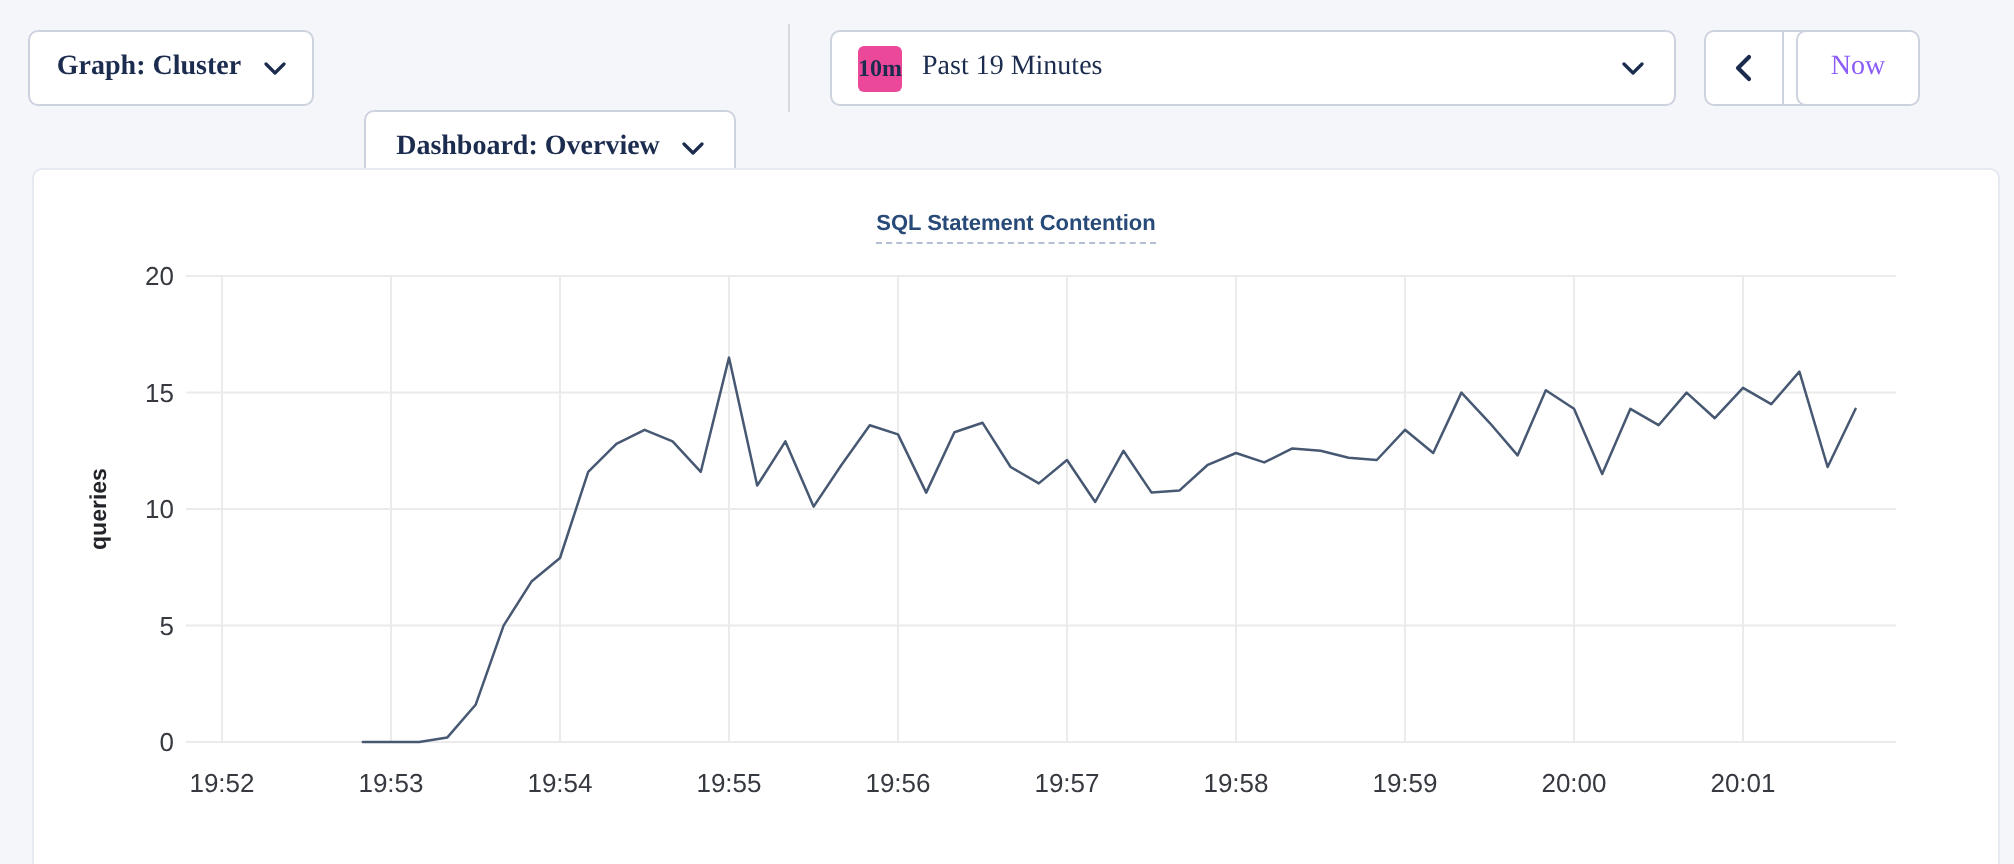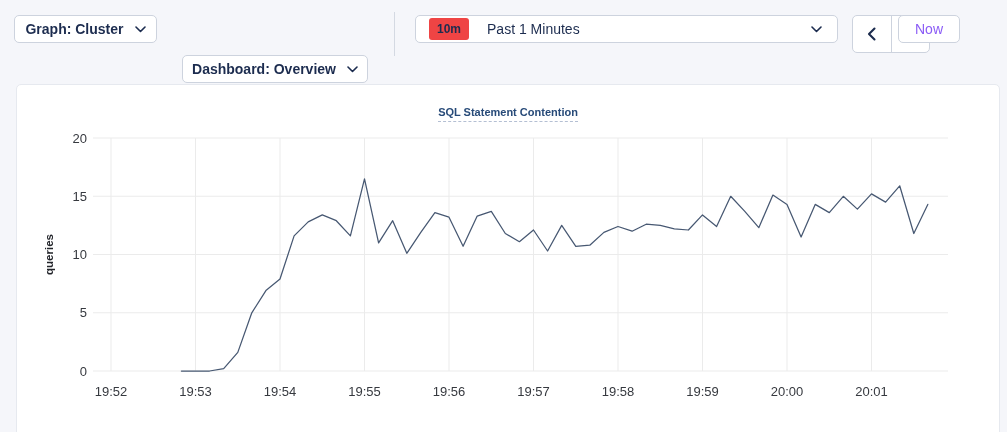--- a/index.html
+++ b/index.html
@@ -7,41 +7,42 @@
   body {
     background: #f5f6fa;
     font-family: "Liberation Sans", "DejaVu Sans", sans-serif;
     position: relative;
     color: #1c2c4f;
   }
 
   
   .toolbar { position: absolute; left: 0; top: 0; width: 1007px; height: 70px; }
   .btn {
-    position: absolute; top: 15px; height: 28px;
+    position: absolute; top: 15px; height: 38px;
     background: #ffffff;
     border: 1px solid #cdd3de;
     border-radius: 5px;
     display: flex; align-items: center; justify-content: center;
     font-size: 14px; font-weight: 600; color: #1c2c4f;
     cursor: pointer;
+    font-family: Liberation Serif, serif;
   }
   .dropdown { gap: 11px; }
   #graph-dd { left: 14px; width: 143px; }
   #dashboard-dd { left: 182px; width: 186px; margin-top: 40px; }
   .toolbar-divider {
     position: absolute; left: 394px; top: 12px; width: 1px; height: 44px;
     background: #d4d9e2;
   }
   #time-dd { left: 415px; width: 423px; justify-content: flex-start; padding: 0 16px 0 13px; font-weight: 500; }
   #time-dd .chevron { position: absolute; right: 15px; }
   .time-badge {
-    background: #ef4444; color: #1c2c4f;
+    background: #ec4899; color: #1c2c4f;
     font-size: 12px; font-weight: 700;
-    border-radius: 3px; padding: 4px 8px; margin-right: 18px;
+    border-radius: 3px; padding: 4px 0; margin-right: 10px;
   }
   .arrow-group {
     position: absolute; left: 852px; top: 15px; width: 78px; height: 38px;
     background: #fff; border: 1px solid #cdd3de; border-radius: 5px;
     display: flex;
   }
   .arrow-cell { flex: 1; display: flex; align-items: center; justify-content: center; cursor: pointer; }
   .arrow-cell + .arrow-cell { border-left: 1px solid #cdd3de; }
   #now-btn { left: 898px; width: 62px; color: #8b5cf6; font-weight: 500; cursor: default; }
 
@@ -83,21 +84,21 @@
       <svg width="11" height="7" viewBox="0 0 11 7">
           <path d="M1 1 L5.5 5.5 L10 1" fill="none" stroke="#1c2c4f" stroke-width="1.6" stroke-linecap="round" stroke-linejoin="round"></path>
         </svg>
     </span>
   </div>
 
   <div class="toolbar-divider"></div>
 
   <div class="btn" id="time-dd">
     <span class="time-badge">10m</span>
-    <span>Past 1 Minutes</span>
+    <span>Past 19 Minutes</span>
     <span class="chevron">
       <svg width="11" height="7" viewBox="0 0 11 7">
           <path d="M1 1 L5.5 5.5 L10 1" fill="none" stroke="#1c2c4f" stroke-width="1.6" stroke-linecap="round" stroke-linejoin="round"></path>
         </svg>
     </span>
   </div>
 
   <div class="arrow-group">
     <div class="arrow-cell">
       <span class="chevron">

